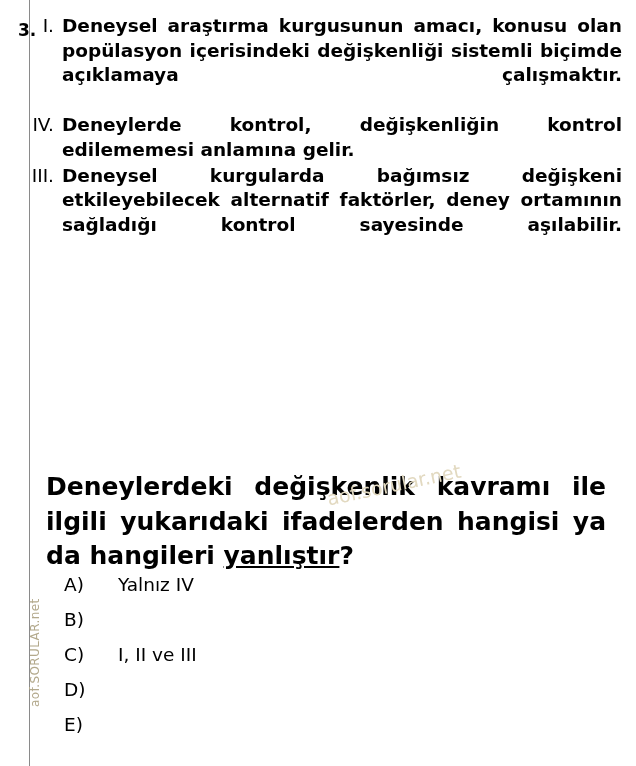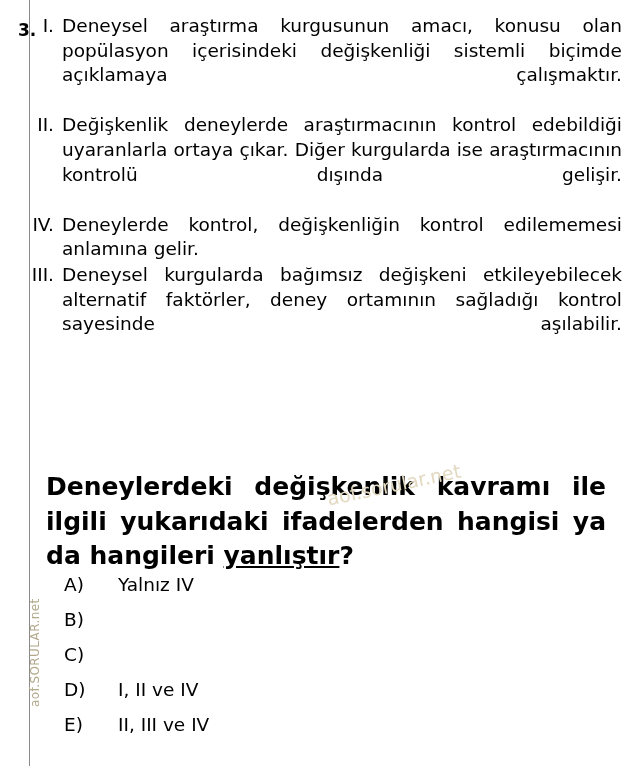--- a/index.html
+++ b/index.html
@@ -91,20 +91,21 @@
     position: absolute;
     left: 0;
     top: 0;
     width: 36px;
     text-align: right;
     font-size: 18.5px;
   }
 
   .stem-item .txt {
     display: block;
+    font-weight: bold;
   }
   .stem-item .txt::after {
     content: "";
     display: inline-block;
     width: 100%;
   }
   .stem-item.nojustify .txt::after { display: none; }
 
   .prompt {
     position: absolute;
@@ -153,24 +154,20 @@
 <div class="side-watermark">aof.SORULAR.net</div>
 
 <div class="question">
 
   <div class="q-number">3.</div>
 
   <ul class="stem-list">
     <li class="stem-item">
       <span class="roman">I.</span>
       <span class="txt">Deneysel araştırma kurgusunun amacı, konusu olan popülasyon içerisindeki değişkenliği sistemli biçimde açıklamaya çalışmaktır.</span>
-    </li>
-    <li class="stem-item">
-      <span class="roman">II.</span>
-      <span class="txt">Değişkenlik deneylerde araştırmacının kontrol edebildiği uyaranlarla ortaya çıkar. Diğer kurgularda ise araştırmacının kontrolü dışında gelişir.</span>
     </li>
     <li class="stem-item nojustify">
       <span class="roman">IV.</span>
       <span class="txt">Deneylerde kontrol, değişkenliğin kontrol edilememesi anlamına gelir.</span>
     </li>
     <li class="stem-item">
       <span class="roman">III.</span>
       <span class="txt">Deneysel kurgularda bağımsız değişkeni etkileyebilecek alternatif faktörler, deney ortamının sağladığı kontrol sayesinde aşılabilir.</span>
     </li>
   </ul>
@@ -186,24 +183,23 @@
 <div class="options">
   <div class="option">
     <span class="opt-letter">A)</span>
     <span class="opt-text">Yalnız IV</span>
   </div>
   <div class="option">
     <span class="opt-letter">B)</span>
   </div>
   <div class="option">
     <span class="opt-letter">C)</span>
+    <span class="opt-text">I, II ve III</span>
   </div>
   <div class="option">
     <span class="opt-letter">D)</span>
-    <span class="opt-text">I, II ve IV</span>
   </div>
   <div class="option">
     <span class="opt-letter">E)</span>
-    <span class="opt-text">II, III ve IV</span>
   </div>
 </div>
 
 <div class="center-watermark">aof.sorular.net</div>
 
 </body></html>

